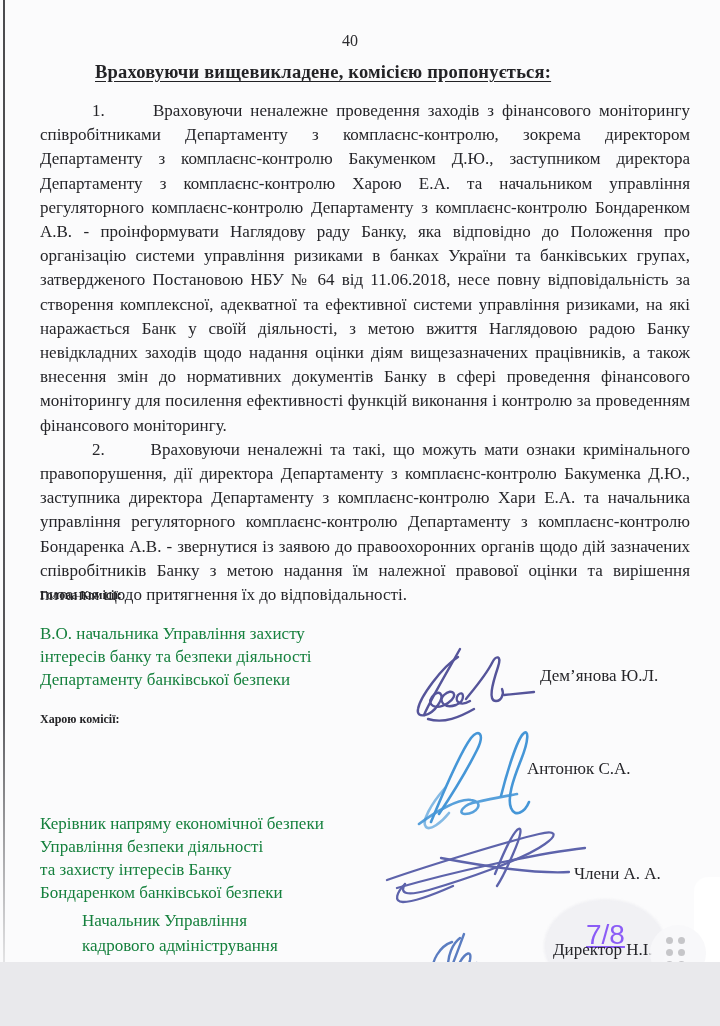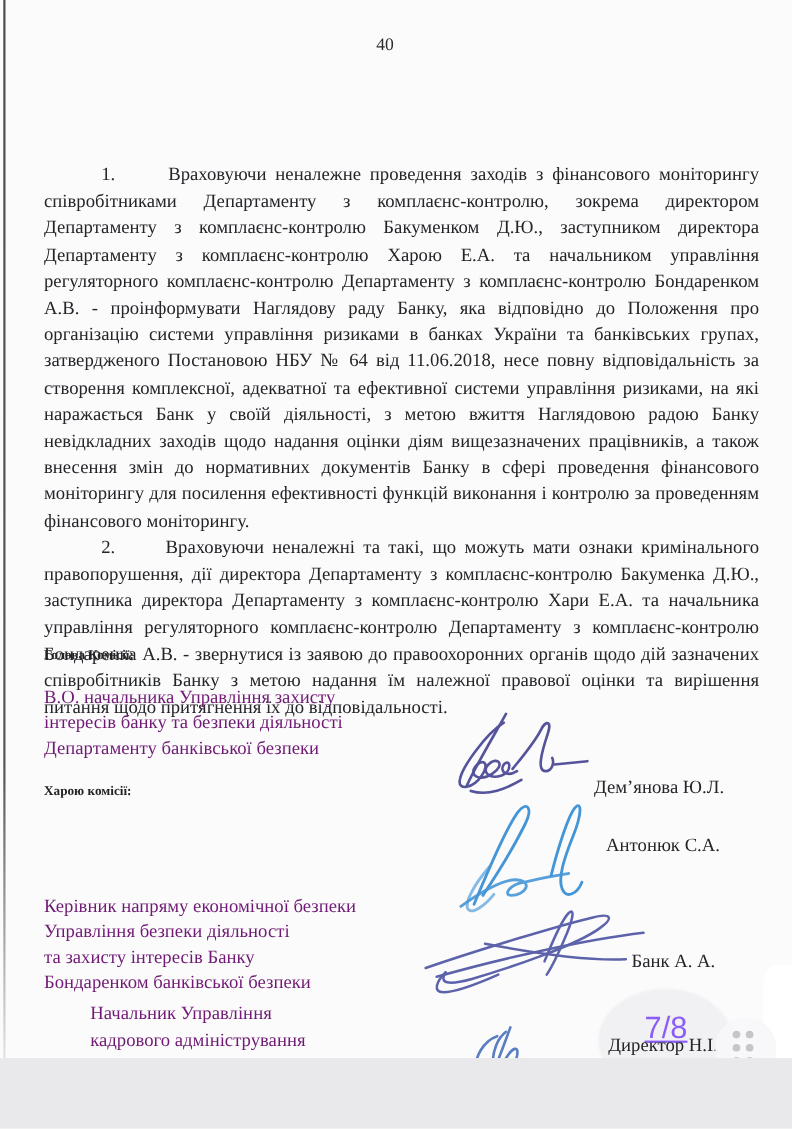--- a/index.html
+++ b/index.html
@@ -22,37 +22,37 @@
   }
   .doc-heading{
     position:absolute;left:95px;top:62px;
     font-size:18.5px;font-weight:bold;
     text-decoration:underline;
     text-underline-offset:3px;
     color:#232326;
     letter-spacing:0.2px;
   }
   .body-text{
-    position:absolute;left:40px;top:99px;width:650px;margin-top:48px;
+    position:absolute;left:40px;top:99px;width:650px;
   }
   .body-text p{
     margin:0;
     font-size:17px;line-height:24.2px;
     text-align:justify;
     text-indent:52px;
     color:#252529;
   }
   .sec-label{
     position:absolute;left:40px;
     font-size:12px;font-weight:bold;color:#232326;
   }
   .sig-title{
     position:absolute;left:40px;
     font-size:17px;line-height:23px;
-    white-space:pre-line;color:#701a75;
+    white-space:pre-line;color:#15803d;
   }
   .sig-name{
     position:absolute;
     font-size:17px;color:#252529;z-index:4;
   }
   .sig-svg{position:absolute;z-index:3;}
   
   .page-pill{
     position:absolute;left:544px;top:899px;width:122px;height:94px;
     background:rgba(238,238,242,0.82);
@@ -89,67 +89,68 @@
 </style>
 </head>
 <body>
 
 <div class="page">
 
   <div class="scan-line"></div>
 
   <div class="page-number">40</div>
 
+  <div class="doc-heading">Враховуючи вищевикладене, комісією пропонується:</div>
 
   <div class="body-text">
     <p>1.&nbsp;&nbsp;&nbsp;&nbsp;&nbsp;&nbsp;Враховуючи неналежне проведення заходів з фінансового моніторингу співробітниками Департаменту з комплаєнс-контролю, зокрема директором Департаменту з комплаєнс-контролю Бакуменком Д.Ю., заступником директора Департаменту з комплаєнс-контролю Харою Е.А. та начальником управління регуляторного комплаєнс-контролю Департаменту з комплаєнс-контролю Бондаренком А.В. - проінформувати Наглядову раду Банку, яка відповідно до Положення про організацію системи управління ризиками в банках України та банківських групах, затвердженого Постановою НБУ № 64 від 11.06.2018, несе повну відповідальність за створення комплексної, адекватної та ефективної системи управління ризиками, на які наражається Банк у своїй діяльності, з метою вжиття Наглядовою радою Банку невідкладних заходів щодо надання оцінки діям вищезазначених працівників, а також внесення змін до нормативних документів Банку в сфері проведення фінансового моніторингу для посилення ефективності функцій виконання і контролю за проведенням фінансового моніторингу.</p>
     <p>2.&nbsp;&nbsp;&nbsp;&nbsp;&nbsp;&nbsp;Враховуючи неналежні та такі, що можуть мати ознаки кримінального правопорушення, дії директора Департаменту з комплаєнс-контролю Бакуменка Д.Ю., заступника директора Департаменту з комплаєнс-контролю Хари Е.А. та начальника управління регуляторного комплаєнс-контролю Департаменту з комплаєнс-контролю Бондаренка А.В. - звернутися із заявою до правоохоронних органів щодо дій зазначених співробітників Банку з метою надання їм належної правової оцінки та вирішення питання щодо притягнення їх до відповідальності.</p>
   </div>
 
   <div class="sec-label" style="top:588px;">Голова Комісії:</div>
   <div class="sig-title" style="top:622px;">В.О. начальника Управління захисту
 інтересів банку та безпеки діяльності
 Департаменту банківської безпеки</div>
   <svg class="sig-svg" style="left:408px;top:645px;" width="138" height="82" viewBox="0 0 138 82">
     <g fill="none" stroke-width="2.4" stroke-linecap="round" stroke-linejoin="round" stroke="#55549a">
       <path d="M52,4 C42,22 24,52 16,70"></path>
       <path d="M50,12 C34,22 12,52 10,64 C8,74 22,72 30,60 C38,48 30,44 24,52 C18,60 28,66 40,58 C52,50 44,42 36,50 C30,56 36,64 48,60 C58,56 56,44 50,50 C46,56 52,62 62,56"></path>
       <path d="M58,54 C66,44 78,30 84,18 C88,10 94,10 90,22 C84,40 80,56 88,56 C94,56 96,48 94,44"></path>
       <path d="M96,50 L126,47"></path>
       <path d="M20,74 C36,79 52,72 66,64"></path>
     </g>
   </svg>
-  <div class="sig-name" style="left:540px;top:706px;">Дем’янова Ю.Л.</div>
+  <div class="sig-name" style="left:540px;top:666px;">Дем’янова Ю.Л.</div>
 
   <div class="sec-label" style="top:712px;">Харою комісії:</div>
 
   <svg class="sig-svg" style="left:415px;top:726px;" width="140" height="108" viewBox="0 0 140 108">
     <g fill="none" stroke-width="2.6" stroke-linecap="round" stroke-linejoin="round" stroke="#4596d7">
       <path d="M16,96 C26,72 44,28 56,12 C64,2 70,8 62,24 C52,44 36,70 24,88"></path>
       <path d="M86,70 C92,46 102,14 108,8 C114,2 114,14 106,34 C98,54 92,72 96,82 C100,92 110,86 114,76"></path>
       <path d="M4,98 C20,86 44,72 56,74 C70,76 62,88 50,88 C42,88 48,78 62,76 C78,72 92,70 102,68" opacity="0.9"></path>
       <path d="M30,62 C16,78 6,96 11,101 C15,105 26,97 34,87" opacity="0.65"></path>
     </g>
   </svg>
-  <div class="sig-name" style="left:551px;top:759px;">Антонюк С.А.</div>
+  <div class="sig-name" style="left:527px;top:759px;">Антонюк С.А.</div>
 
   <div class="sig-title" style="top:812px;">Керівник напряму економічної безпеки
 Управління безпеки діяльності
 та захисту інтересів Банку
 Бондаренком банківської безпеки</div>
   <svg class="sig-svg" style="left:383px;top:822px;" width="210" height="88" viewBox="0 0 210 88">
     <g fill="none" stroke-width="2.3" stroke-linecap="round" stroke-linejoin="round" stroke="#5d63ab">
       <path d="M4,58 C50,42 130,18 156,12 C172,8 176,12 162,22 C140,38 80,58 46,68 C24,74 16,72 22,62"></path>
       <path d="M22,62 C14,70 10,80 20,80 C32,80 52,72 70,64"></path>
       <path d="M14,66 C70,50 150,32 202,26"></path>
       <path d="M112,52 C120,32 128,14 134,8 C140,3 138,14 130,32 C124,46 118,58 114,64"></path>
       <path d="M58,36 C100,44 150,52 186,50"></path>
     </g>
   </svg>
-  <div class="sig-name" style="left:574px;top:864px;">Банк А. А.</div>
+  <div class="sig-name" style="left:574px;top:864px;">Члени А. А.</div>
 
   <div class="sig-title" style="top:908px;line-height:25px;margin-left:42px;">Начальник Управління
 кадрового адміністрування
 Департаменту по роботі з персоналом</div>
 
   <div class="page-pill"></div>
   <div class="page-indicator">7/8</div>
 
   <svg class="sig-svg" style="left:424px;top:928px;" width="98" height="66" viewBox="0 0 98 66">
     <g fill="none" stroke-width="2.4" stroke-linecap="round" stroke-linejoin="round" stroke="#5b7dc1">

